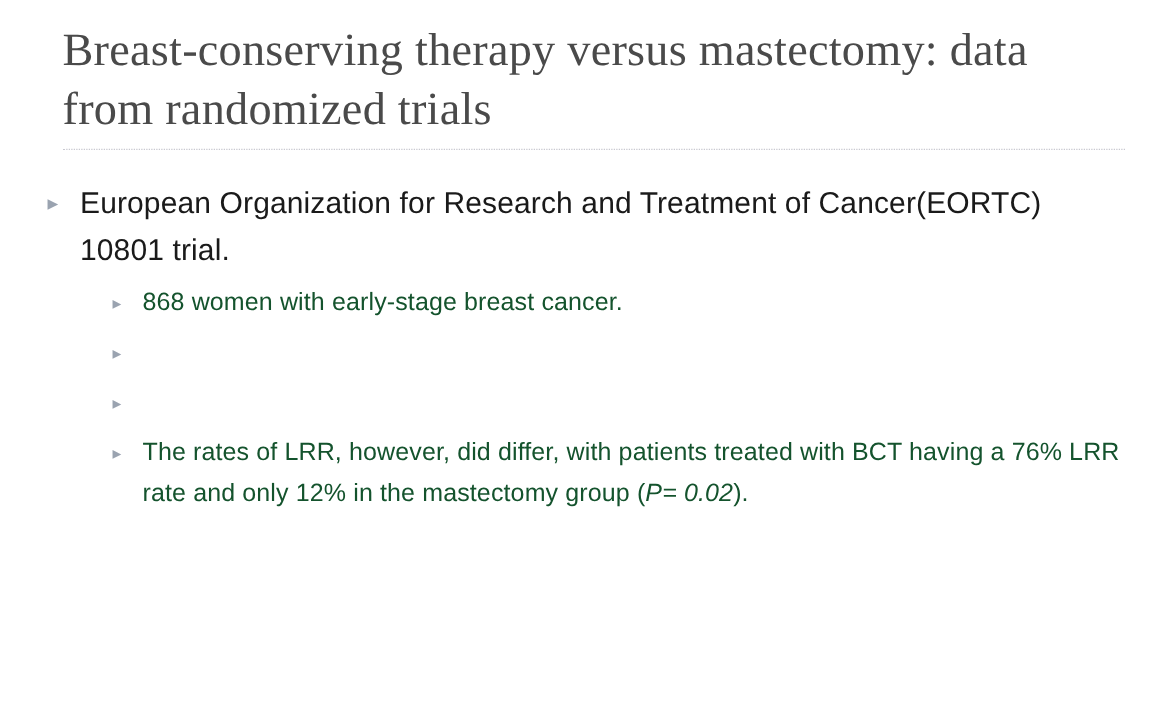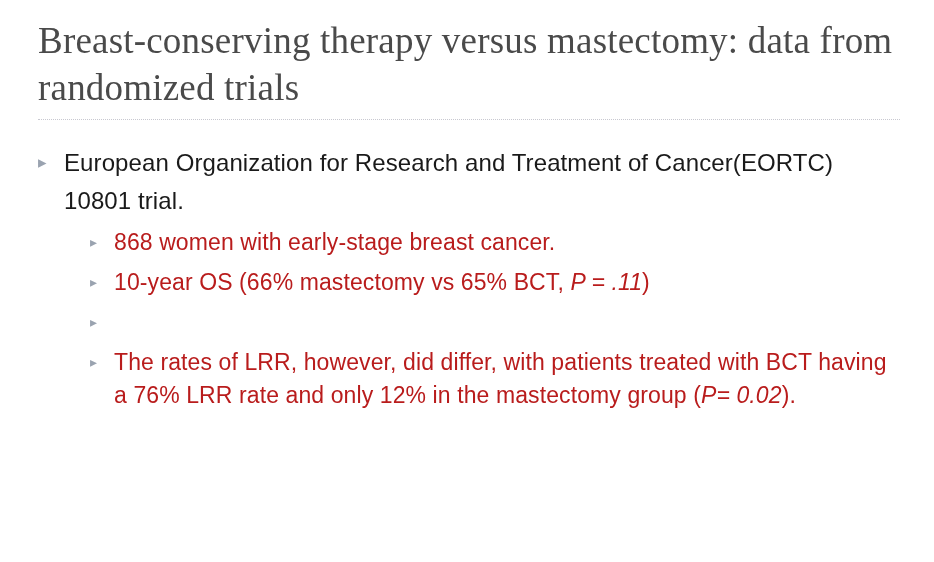--- a/index.html
+++ b/index.html
@@ -22,21 +22,21 @@
   }
   .slide-title {
     font-family: "Liberation Serif", serif;
     font-size: 37px;
     line-height: 1.26;
     color: #4a4a4a;
     font-weight: 400;
     letter-spacing: 0.2px;
     padding-bottom: 8px;
     border-bottom: 1px dotted #c8c8d0;
-    margin: 0 0 6px 4px;
+    margin: 0 0 6px 16px;
   }
   .body {
     padding-top: 18px;
   }
   .l1 {
     display: flex;
     align-items: flex-start;
     margin-bottom: 2px;
   }
   .l1 .bullet {
@@ -65,23 +65,23 @@
   }
   .l2 .bullet {
     flex: 0 0 auto;
     color: #9aa3b0;
     font-size: 14px;
     line-height: 33px;
     width: 24px;
     text-align: left;
   }
   .l2 .text {
-    font-size: 23px;
+    font-size: 20px;
     line-height: 33px;
-    color: #b91c1c;
+    color: #14532d;
     letter-spacing: 0.1px;
   }
   .l2 .text i {
     font-style: italic;
   }
 </style>
 </head>
 <body>
 
 <div class="slide">
@@ -97,21 +97,20 @@
 
     <div class="l2-group">
 
       <div class="l2">
         <span class="bullet">▸</span>
         <span class="text"><span>868 women with early-stage breast cancer.</span></span>
       </div>
 
       <div class="l2">
         <span class="bullet">▸</span>
-        <span class="text"><span>10-year OS (66% mastectomy vs 65% BCT, </span><i>P = .11</i><span>)</span></span>
       </div>
 
       <div class="l2">
         <span class="bullet">▸</span>
       </div>
 
       <div class="l2">
         <span class="bullet">▸</span>
         <span class="text"><span>The rates of LRR, however, did differ, with patients treated with BCT having a 76% LRR rate and only 12% in the mastectomy group (</span><i>P= 0.02</i><span>).</span></span>
       </div>

